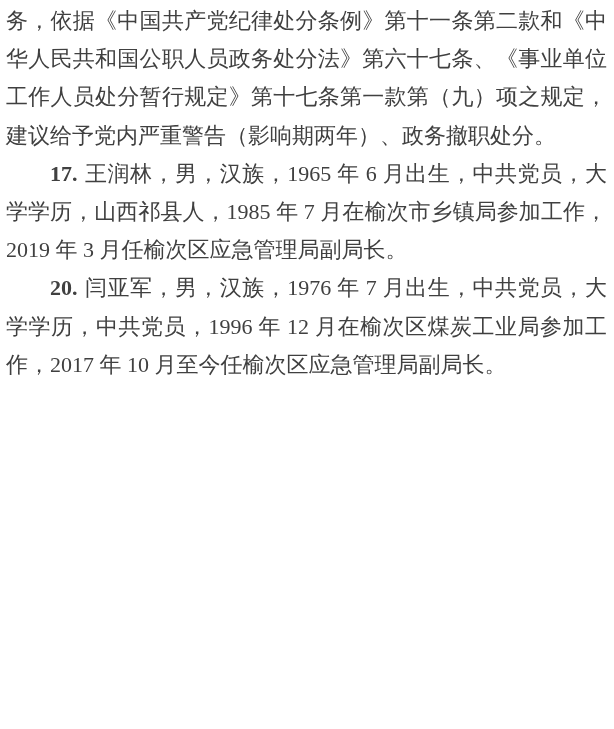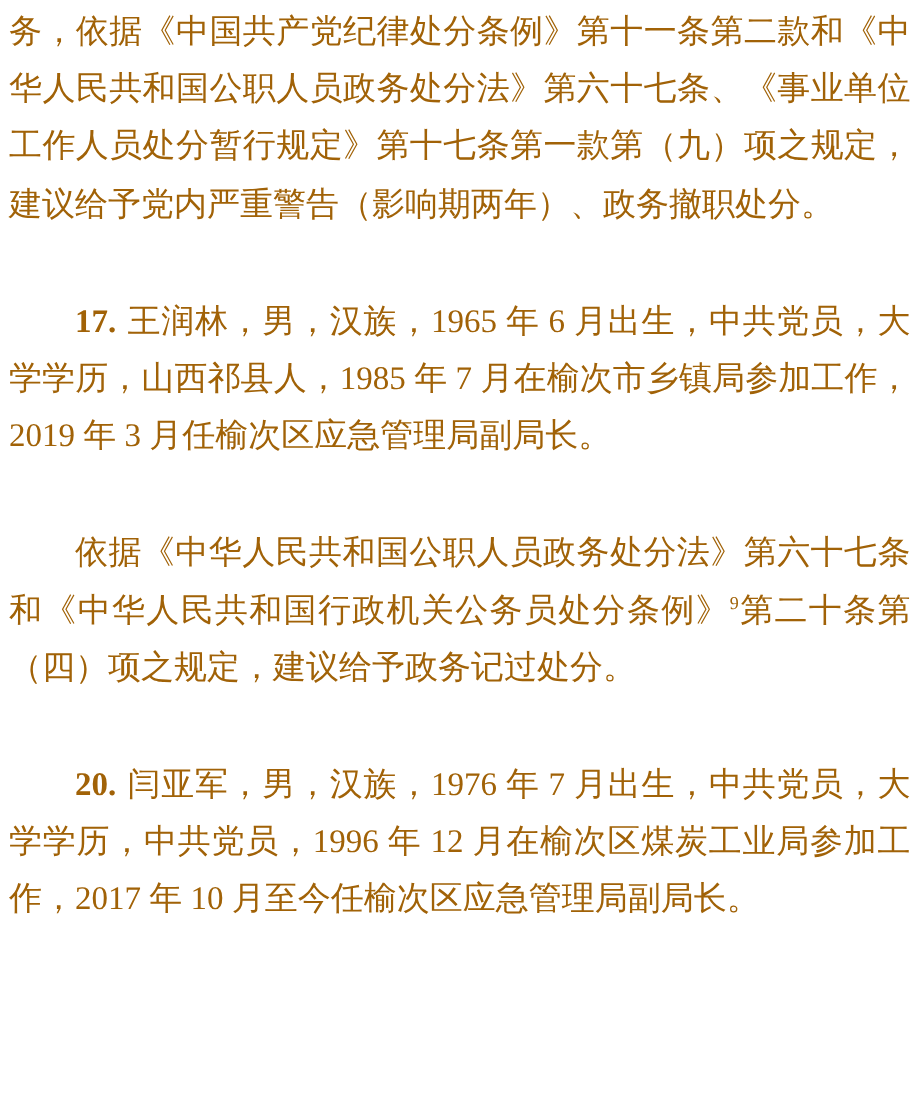--- a/index.html
+++ b/index.html
@@ -11,32 +11,31 @@
     position: relative;
     width: 614px;
     height: 729px;
     background: #ffffff;
     overflow: hidden;
     box-sizing: border-box;
     padding: 2px 7px 0 6px;
     font-family: "Liberation Serif", "DejaVu Serif", serif;
     font-size: 22px;
     line-height: 38.2px;
-    color: #a16207;
+    color: #404040;
   }
   .para {
     margin: 0;
     text-align: justify;
     text-justify: inter-character;
     word-break: normal;
     overflow-wrap: break-word;
   }
   .para.indent {
     text-indent: 2em;
-    margin-top: 40px;
   }
   .item-num {
     font-weight: bold;
     margin-right: 7px;
   }
   sup.footnote {
     font-size: 12px;
     line-height: 0;
     vertical-align: super;
   }
@@ -44,17 +43,16 @@
 </head>
 <body>
 
 <div class="page">
 
   <p class="para">务，依据《中国共产党纪律处分条例》第十一条第二款和《中华人民共和国公职人员政务处分法》第六十七条、《事业单位工作人员处分暂行规定》第十七条第一款第（九）项之规定，建议给予党内严重警告（影响期两年）、政务撤职处分。</p>
 
   <p class="para indent"><span class="item-num">17.</span><span>王润林，男，汉族，1965 年 6 月出生，中共党员，大学学历，山西祁县人，1985 年 7 月在榆次市乡镇局参加工作，2019 年 3 月任榆次区应急管理局副局长。</span></p>
 
 
-  <p class="para indent"><span>依据《中华人民共和国公职人员政务处分法》第六十七条和《中华人民共和国行政机关公务员处分条例》</span><sup class="footnote">9</sup><span>第二十条第（四）项之规定，建议给予政务记过处分。</span></p>
 
   <p class="para indent"><span class="item-num">20.</span><span>闫亚军，男，汉族，1976 年 7 月出生，中共党员，大学学历，中共党员，1996 年 12 月在榆次区煤炭工业局参加工作，2017 年 10 月至今任榆次区应急管理局副局长。</span></p>
 
 </div>
 
 </body></html>

